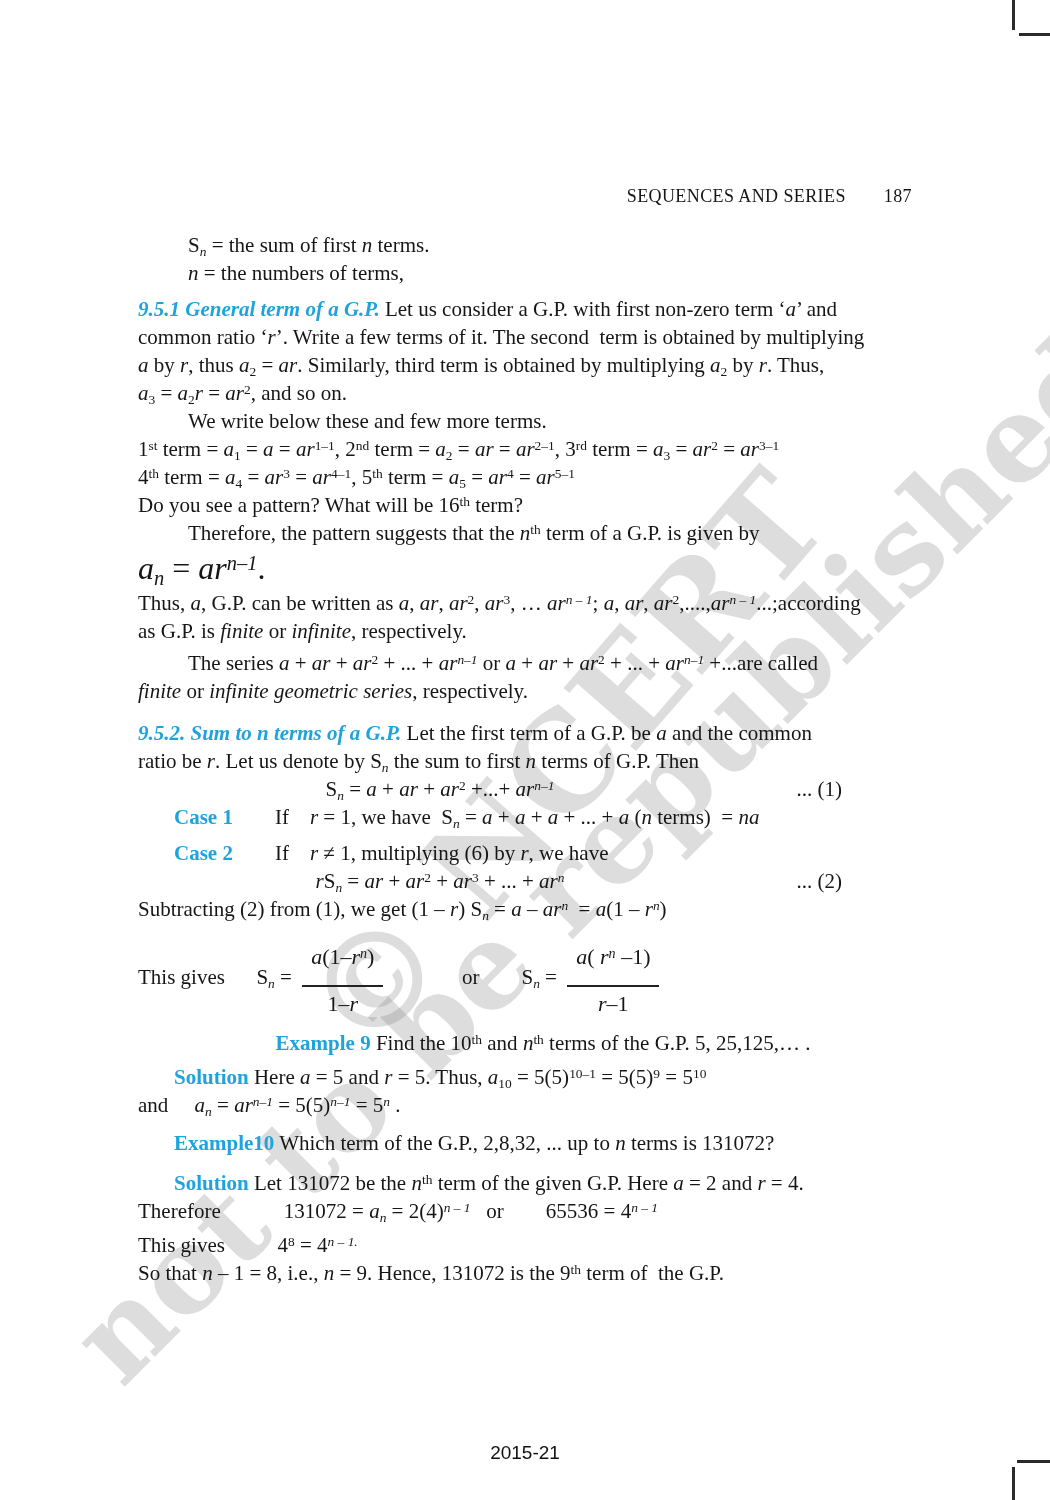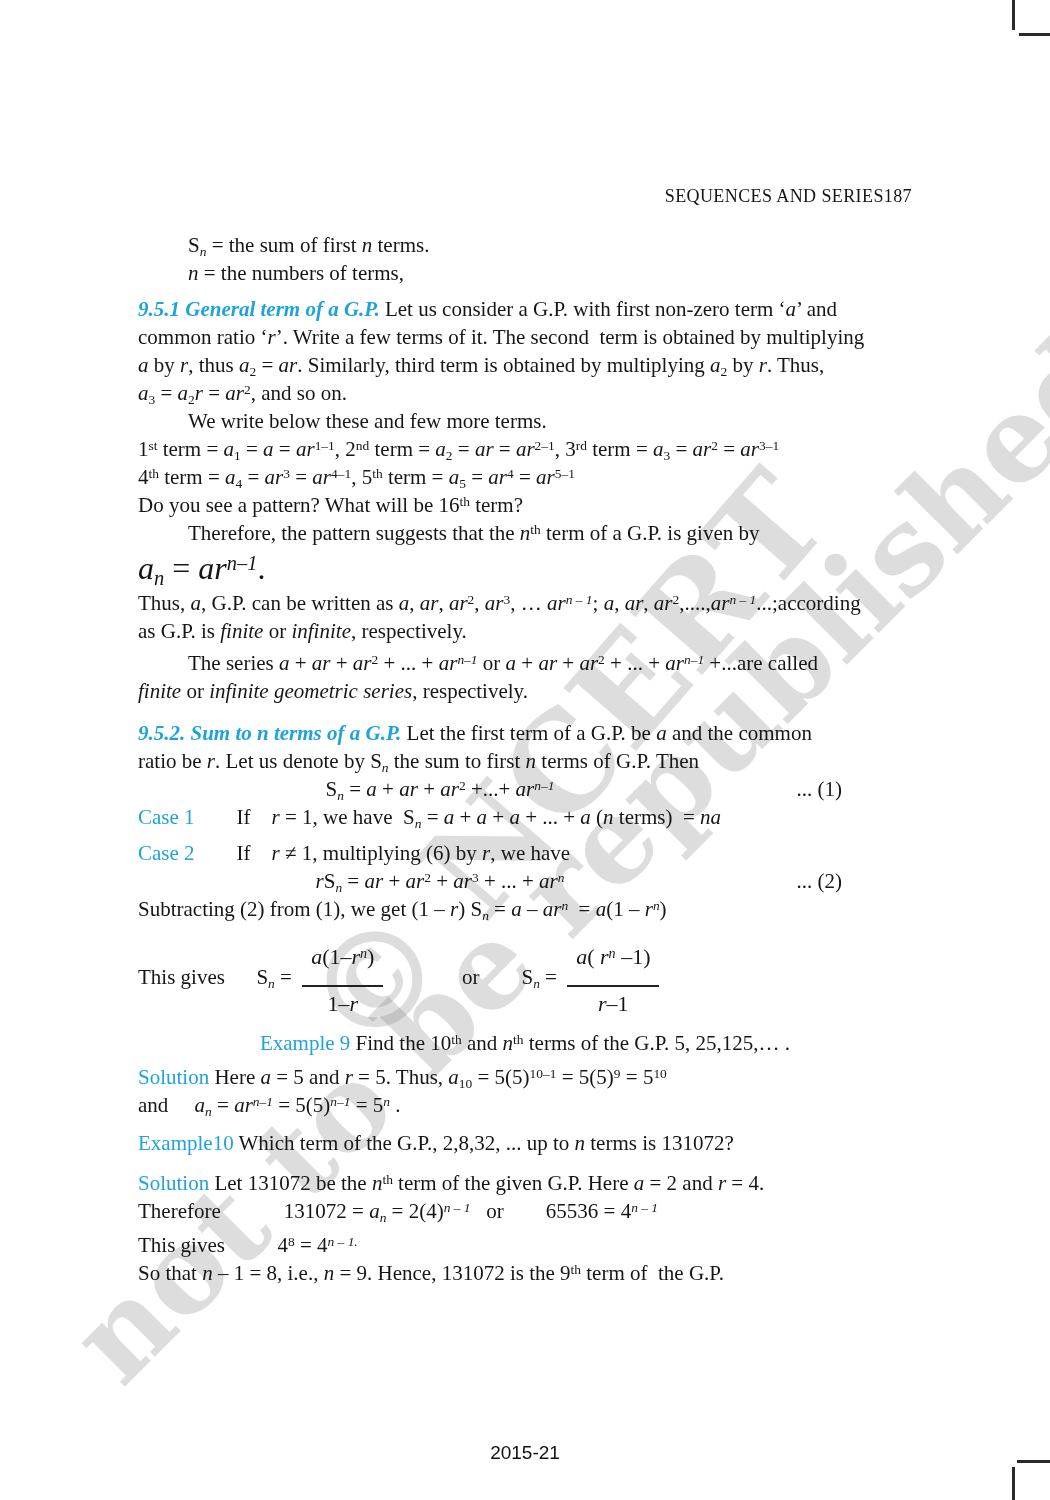--- a/index.html
+++ b/index.html
@@ -39,34 +39,35 @@
   #cm-br-h { left:1017px; top:1460px; width:33px; height:3px;  }
   #cm-br-v { left:1012px; top:1467px; width:3px;  height:33px; }
   
   .content {
     position:absolute; left:138px; top:185px; width:774px;
     z-index:1;
     font-size:21px;
   }
   .running-head {
     display:flex; justify-content:flex-end; align-items:baseline;
+    gap:38px;
     font-size:18px; letter-spacing:0.4px;
     margin-bottom:24px;
     line-height:22px;
   }
   .line { position:relative; line-height:28px; min-height:28px; }
   .indent { text-indent:50px; }
   .center { text-align:center; }
   .eq { text-align:center; }
   .eq .inner { position:relative; left:-85px; }
   .eqnum { position:absolute; right:70px; top:0; }
   .formula { font-size:32px; line-height:34px;font-family:Liberation Serif, serif; }
   .fracline { line-height:30px; margin:18px 0 10px 0; }
   .i,.isup,.isub { font-style:italic; }
-  .bb  { color:var(--accent,#1fa3dc); font-weight:normal; }
+  .bb  { color:var(--accent,#1fa3dc); font-weight:bold;margin-left:36px; }
   .bbi { color:var(--accent,#1fa3dc); font-weight:bold; font-style:italic; }
   sup,sub { line-height:0; font-size:0.64em; }
   sup { vertical-align:0.42em; }
   sub { vertical-align:-0.3em; }
   .frac {
     display:inline-block; text-align:center; vertical-align:middle;
     margin:0 5px; font-size:22px;
   }
   .frac .num { display:block; border-bottom:2px solid #222; padding:2px 9px 15px; line-height:27px; }
   .frac .den { display:block; padding-top:3px; line-height:27px; }

